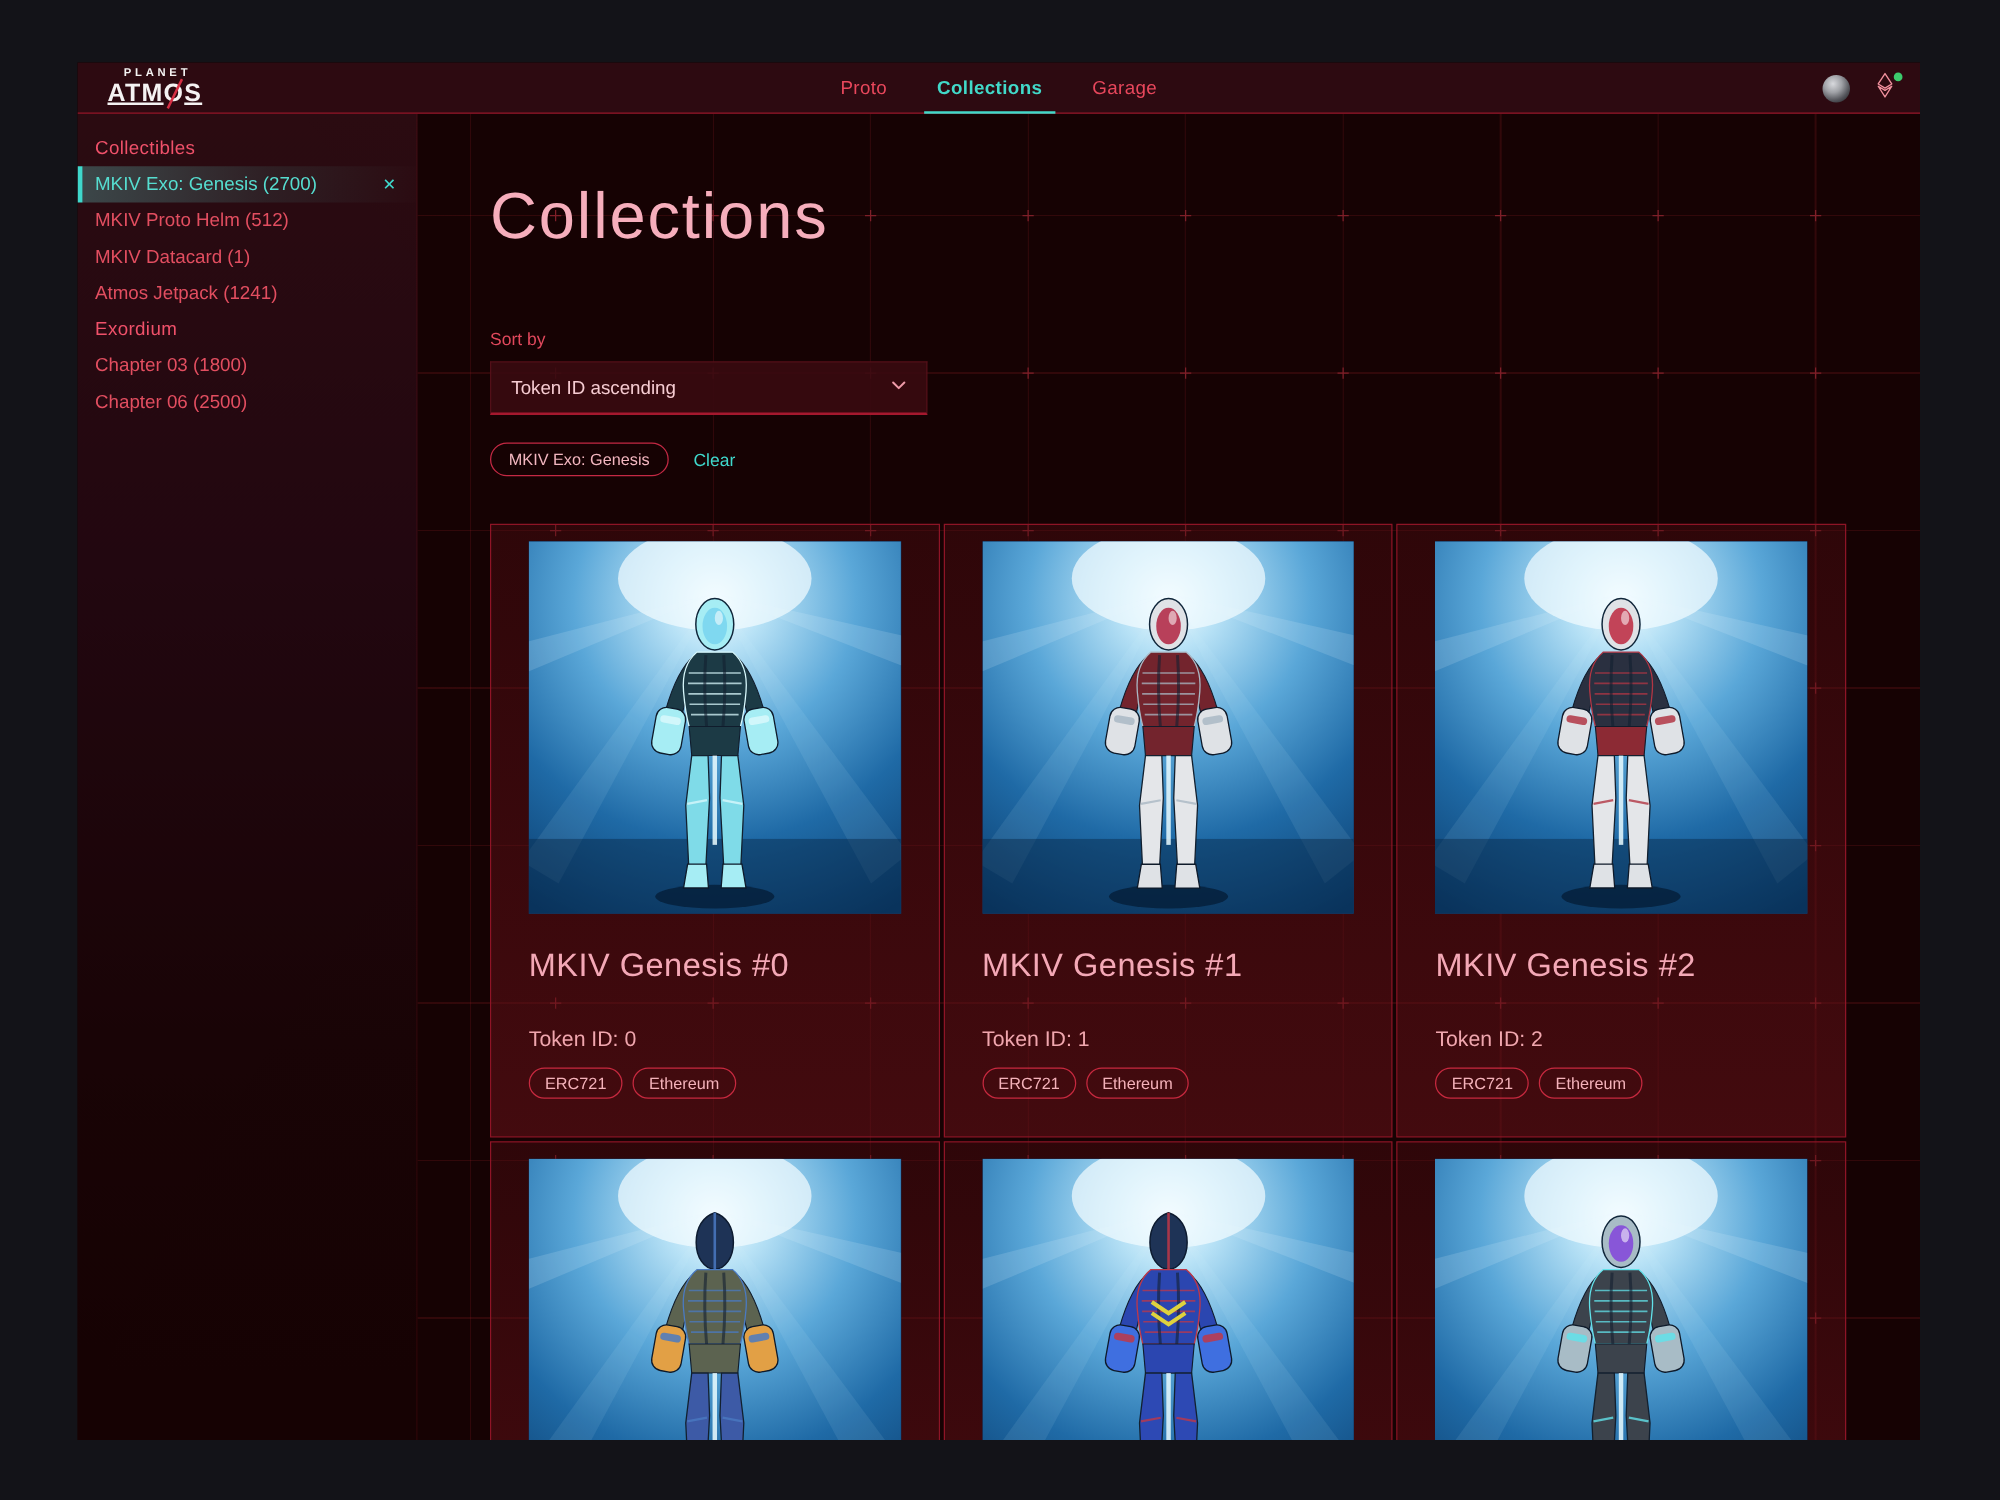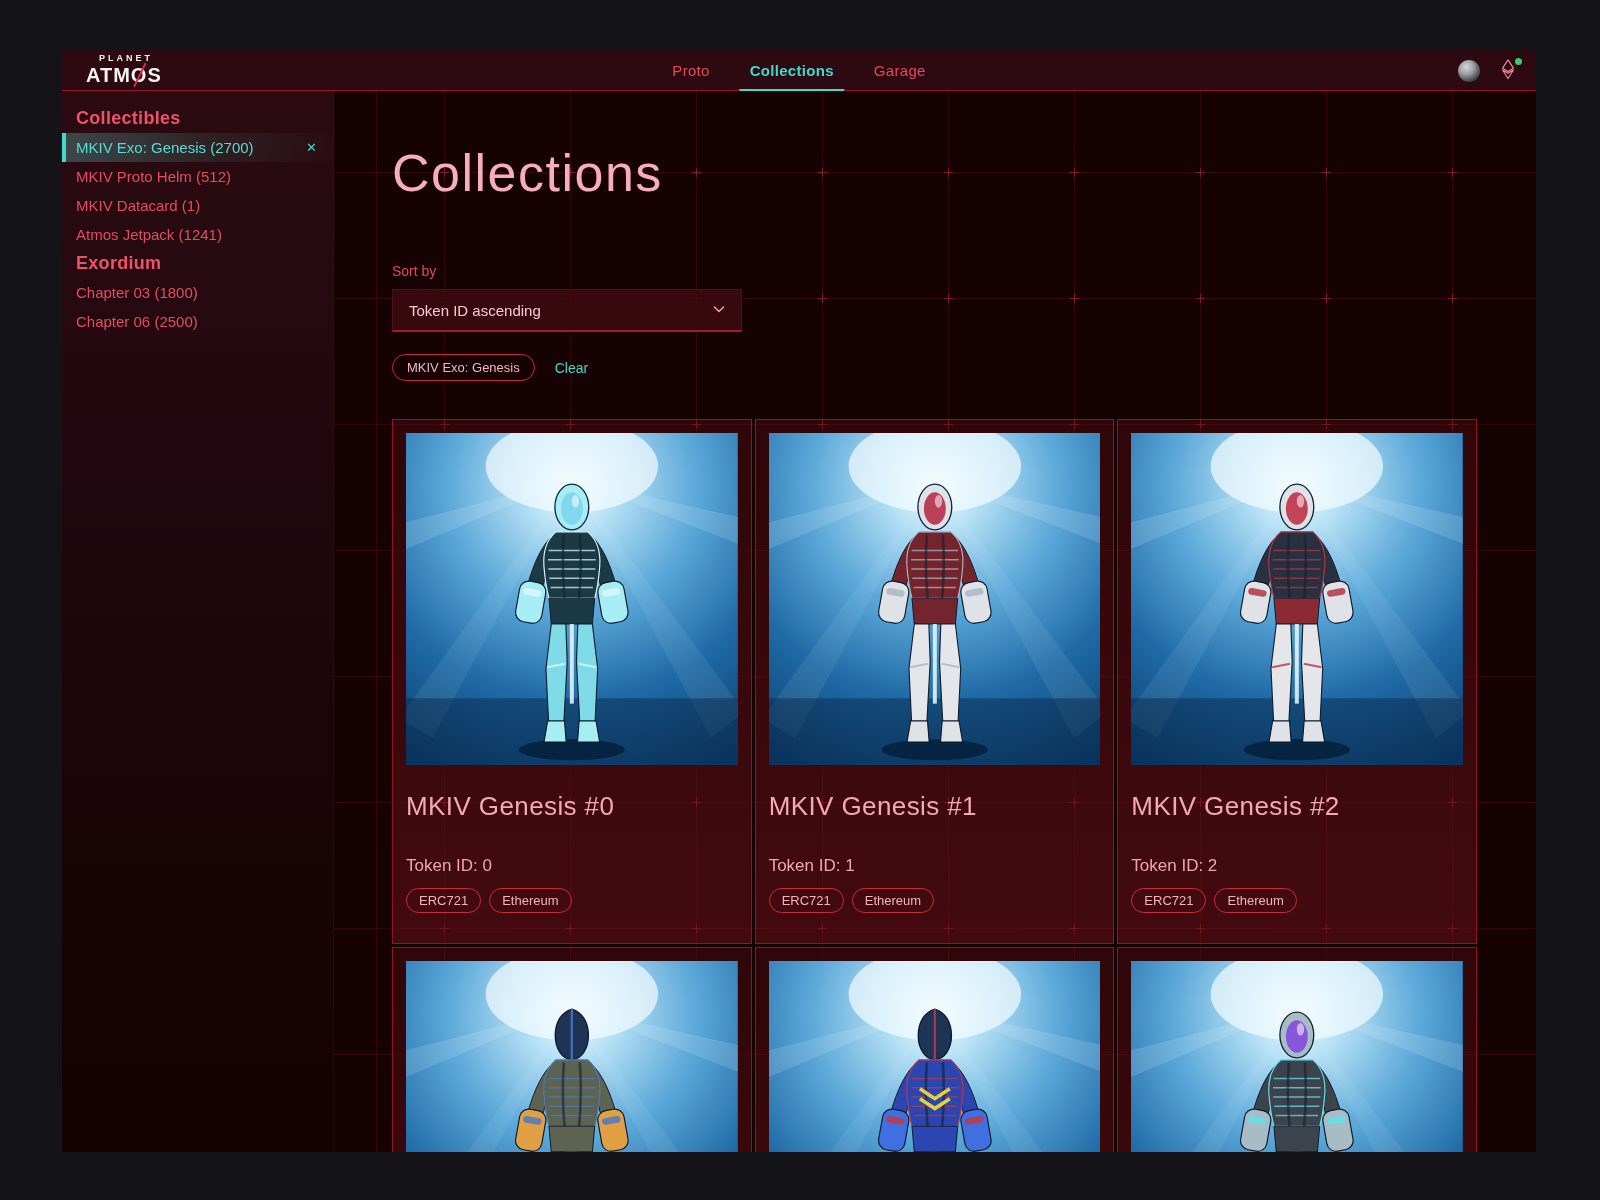--- a/index.html
+++ b/index.html
@@ -7,42 +7,42 @@
               font-family:"Liberation Sans", sans-serif; }
 
   .app { position:absolute; left:62px; top:50px; width:1474px; height:1102px;
          background:#160203; overflow:hidden; }
 
   
   .header { position:absolute; left:0; top:0; right:0; height:41px; background:#2d0a11;
             border-bottom:1px solid #951629; z-index:30; }
   .brand { position:absolute; left:24px; top:4px; color:#f4f2f2; line-height:1; cursor:pointer; }
   .brand-top { display:block; font-size:9px; letter-spacing:3px; font-weight:bold; padding-left:13px; margin-bottom:2px; }
-  .brand-name { font-size:20px; font-weight:bold; letter-spacing:1px; }
+  .brand-name { font-size:20px; font-weight:bold; letter-spacing:1px;text-decoration:underline; }
   .brand-o { position:relative; display:inline-block; }
   .brand-o::after { content:""; position:absolute; left:52%; top:-14%; width:2px; height:128%;
                     background:#d62f44; transform:rotate(26deg); }
   .nav { position:absolute; left:50%; top:0; height:41px; transform:translateX(-50%);
          display:flex; gap:40px; align-items:center; }
   .nav-item { position:relative; height:41px; display:flex; align-items:center;
               font-size:15px; color:#e8475c; cursor:pointer; letter-spacing:0.3px; }
   .nav-item.active { color:#41d9c9; font-weight:bold; }
   .nav-item.active::after { content:""; position:absolute; left:-10px; right:-10px; bottom:0;
                             height:2px; background:#41d9c9; }
   .hicons { position:absolute; right:16px; top:0; height:41px; display:flex; gap:16px; align-items:center; }
   .avatar { width:22px; height:22px; border-radius:50%; cursor:pointer;
             background:radial-gradient(circle at 38% 32%, #d8d9dd, #9fa1a6 35%, #55565c 65%, #26272b 90%); }
   .wallet { position:relative; width:24px; height:26px; cursor:pointer; display:flex; align-items:center; justify-content:center; }
   .wallet .dot { position:absolute; right:-2px; top:0px; width:7px; height:7px; border-radius:50%; }
 
   
   .sidebar { position:absolute; left:0; top:41px; bottom:0; width:272px; z-index:20;
              background:linear-gradient(to bottom, #2b0b11, #220710 34%, #190406 70%, #160203 95%);
              border-right:1px solid rgba(150,25,35,0.18); padding-top:13px; }
-  .sb-heading { padding:0 14px; height:29px; line-height:29px; font-size:18px; font-weight:bold;
+  .sb-heading { padding:0 14px; height:29px; line-height:29px; font-size:15px; font-weight:normal;
                 color:#f0516a; letter-spacing:0.3px; }
   .sb-item { position:relative; height:29px; line-height:29px; padding:0 14px; font-size:15px;
              color:#e24e60; cursor:pointer; display:flex; justify-content:space-between; align-items:center; }
   .sb-item.selected { color:#56ddd0;
       background:linear-gradient(90deg, rgba(90,170,165,0.38), rgba(70,140,135,0.16) 55%, rgba(70,30,35,0.05));
       border-left:4px solid #3fd8cc; padding-left:10px; }
   .sb-close { font-size:13px; color:#3fd8cc; padding:0 2px; cursor:pointer; }
 
   
   .main { position:absolute; left:272px; top:41px; right:0; height:1500px;
@@ -64,21 +64,21 @@
             display:flex; align-items:center; justify-content:space-between; padding:0 14px 0 16px;
             color:#f6ccd2; font-size:15px; cursor:pointer; }
   .chips { margin-top:22px; display:flex; align-items:center; gap:20px; }
   .chip { border:1px solid #c42944; border-radius:999px; padding:5px 14px; font-size:13px;
           color:#f2b6bf; cursor:pointer; }
   .clear { color:#3fd8cc; font-size:14px; cursor:pointer;text-align:right; }
 
   
   .cards { margin-top:38px; width:1085px; display:grid; grid-template-columns:repeat(3,1fr);
            gap:3px; }
-  .card { border:1px solid #8e1426; padding:13px 13px 30px;
+  .card { border:1px solid #8e1426; padding:13px 30px 30px;
           background:linear-gradient(to bottom, rgba(86,13,19,0.38), rgba(104,17,24,0.55)); cursor:pointer; }
   .card-img { width:100%; aspect-ratio:1/1; overflow:hidden; position:relative; background:#0c3f70; }
   .card-img svg { display:block; width:100%; height:100%; }
   .card-title { margin-top:26px; font-size:26px; font-weight:400; color:#f4a8b6; letter-spacing:0.4px; }
   .card-token { margin-top:34px; font-size:17px; color:#f0a6ae; }
   .card-badges { margin-top:12px; display:flex; gap:8px; }
   .badge { border:1px solid #c7293f; border-radius:999px; padding:4px 12px; font-size:13px; color:#f4b2ba; }
 </style>
 </head>
 <body>

